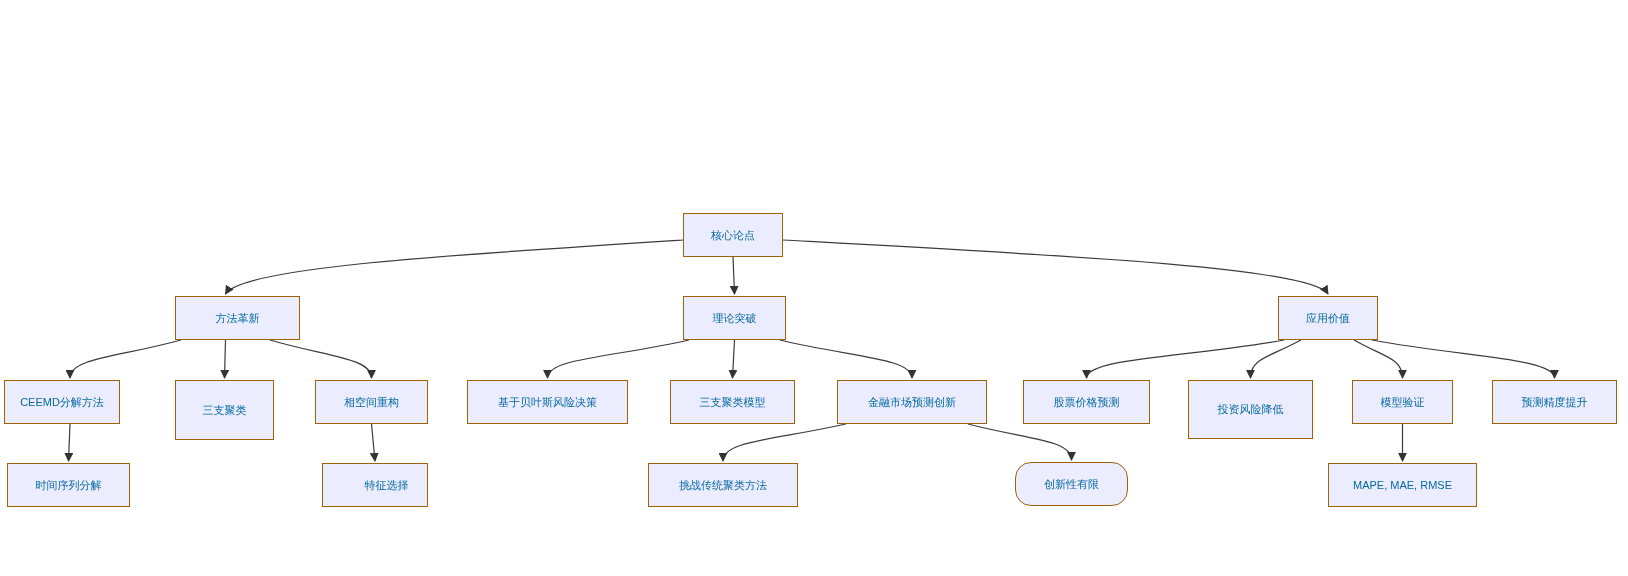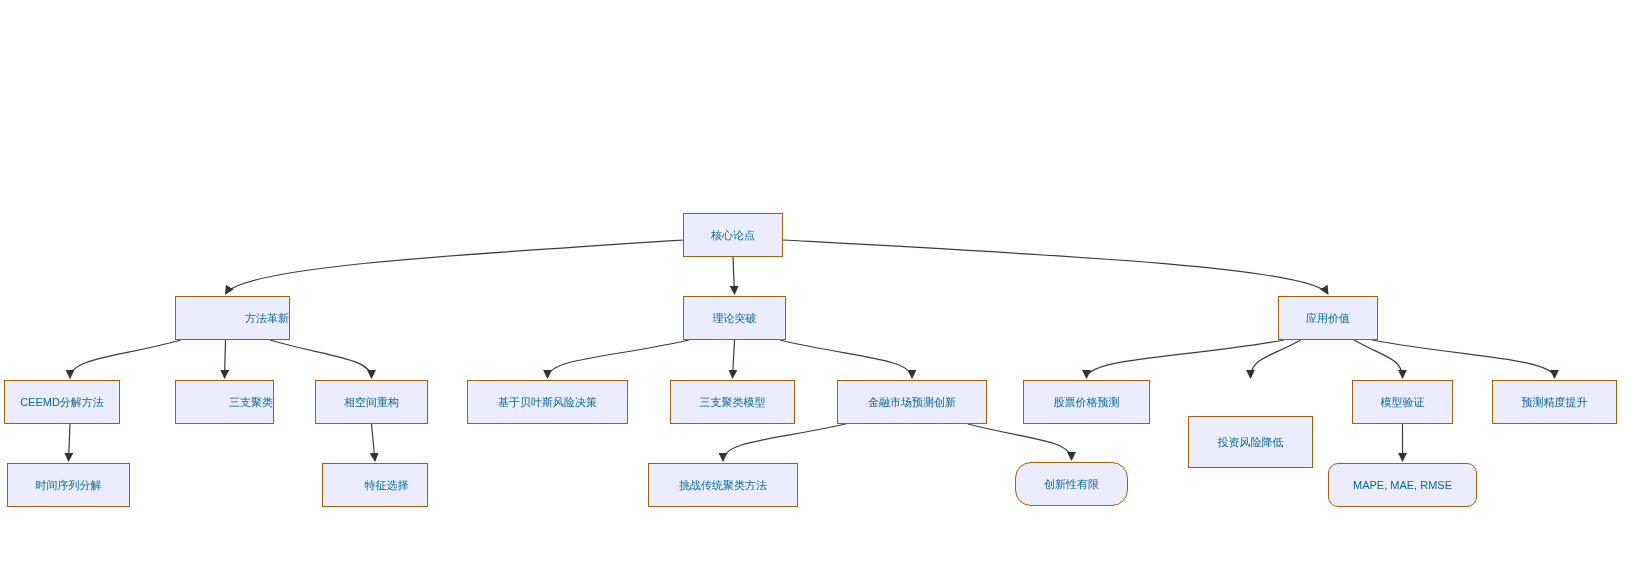--- a/index.html
+++ b/index.html
@@ -71,68 +71,68 @@
         <path class="edge" d="M 371.5 424 L 375 461" marker-end="url(#arrowhead)"></path>
         <path class="edge" d="M 845.85 424 C 770.25 440.65, 723 441, 723 461" marker-end="url(#arrowhead)"></path>
         <path class="edge" d="M 967.825 424 C 1031.625 440.2, 1071.5 440, 1071.5 460" marker-end="url(#arrowhead)"></path>
         <path class="edge" d="M 1402.5 424 L 1402.5 461" marker-end="url(#arrowhead)"></path>
       </g>
   </svg>
   <div id="node-layer">
       <div class="node" style="left: 683px; top: 213px; width: 100px; height: 44px;">
         <span>核心论点</span>
       </div>
-      <div class="node" style="left: 175px; top: 296px; width: 115px; height: 44px; justify-content: flex-end;">
+      <div class="node" style="left: 175px; top: 296px; width: 125px; height: 44px;">
         <span>方法革新</span>
       </div>
       <div class="node" style="left: 683px; top: 296px; width: 103px; height: 44px;">
         <span>理论突破</span>
       </div>
       <div class="node" style="left: 1278px; top: 296px; width: 100px; height: 44px;">
         <span>应用价值</span>
       </div>
       <div class="node" style="left: 4px; top: 380px; width: 116px; height: 44px;">
         <span>CEEMD分解方法</span>
       </div>
-      <div class="node" style="left: 175px; top: 380px; width: 99px; height: 44px; justify-content: flex-end;">
+      <div class="node" style="left: 175px; top: 380px; width: 99px; height: 60px;">
         <span>三支聚类</span>
       </div>
       <div class="node" style="left: 315px; top: 380px; width: 113px; height: 44px;">
         <span>相空间重构</span>
       </div>
       <div class="node" style="left: 467px; top: 380px; width: 161px; height: 44px;">
         <span>基于贝叶斯风险决策</span>
       </div>
       <div class="node" style="left: 670px; top: 380px; width: 125px; height: 44px;">
         <span>三支聚类模型</span>
       </div>
       <div class="node" style="left: 837px; top: 380px; width: 150px; height: 44px;">
         <span>金融市场预测创新</span>
       </div>
       <div class="node" style="left: 1023px; top: 380px; width: 127px; height: 44px;">
         <span>股票价格预测</span>
       </div>
-      <div class="node" style="left: 1188px; top: 380px; width: 125px; height: 52px; margin-top: 36px;">
+      <div class="node" style="left: 1188px; top: 380px; width: 125px; height: 59px;">
         <span>投资风险降低</span>
       </div>
       <div class="node" style="left: 1352px; top: 380px; width: 101px; height: 44px;">
         <span>模型验证</span>
       </div>
       <div class="node" style="left: 1492px; top: 380px; width: 125px; height: 44px;">
         <span>预测精度提升</span>
       </div>
       <div class="node" style="left: 7px; top: 463px; width: 123px; height: 44px;">
         <span>时间序列分解</span>
       </div>
       <div class="node" style="left: 322px; top: 463px; width: 106px; height: 44px; padding-left: 23px;">
         <span>特征选择</span>
       </div>
       <div class="node" style="left: 648px; top: 463px; width: 150px; height: 44px;">
         <span>挑战传统聚类方法</span>
       </div>
       <div class="node" style="left: 1015px; top: 462px; width: 113px; height: 44px; border-radius: 16px;">
         <span>创新性有限</span>
       </div>
-      <div class="node" style="left: 1328px; top: 463px; width: 149px; height: 44px; border-radius: 10px;">
+      <div class="node" style="left: 1328px; top: 463px; width: 149px; height: 44px;">
         <span>MAPE, MAE, RMSE</span>
       </div>
     </div>
 </div>
 
 </body></html>

